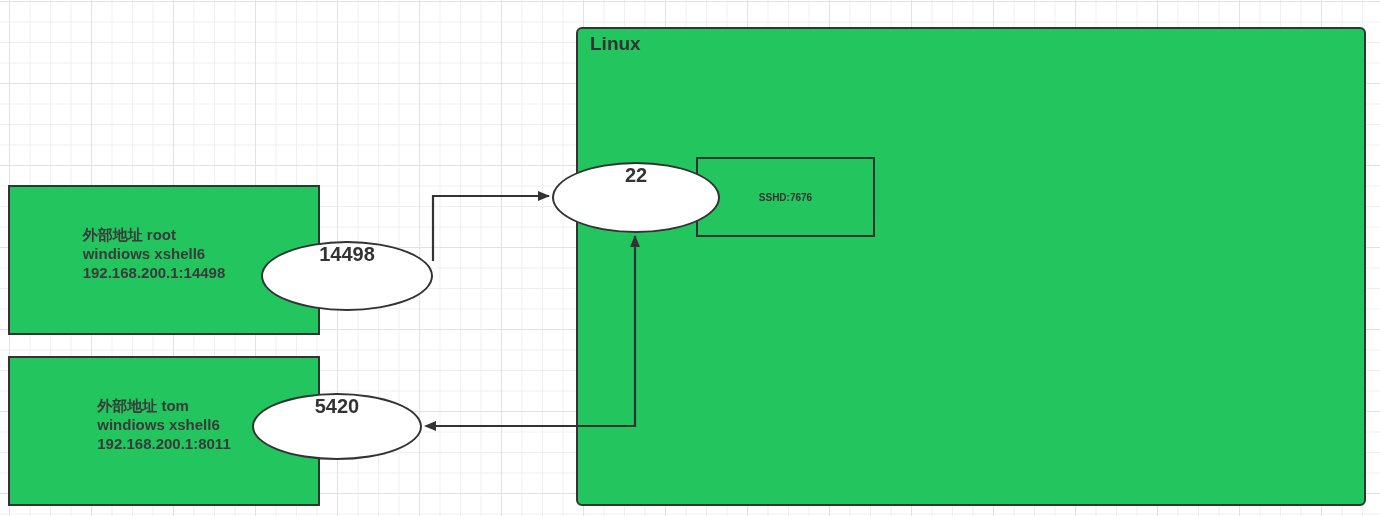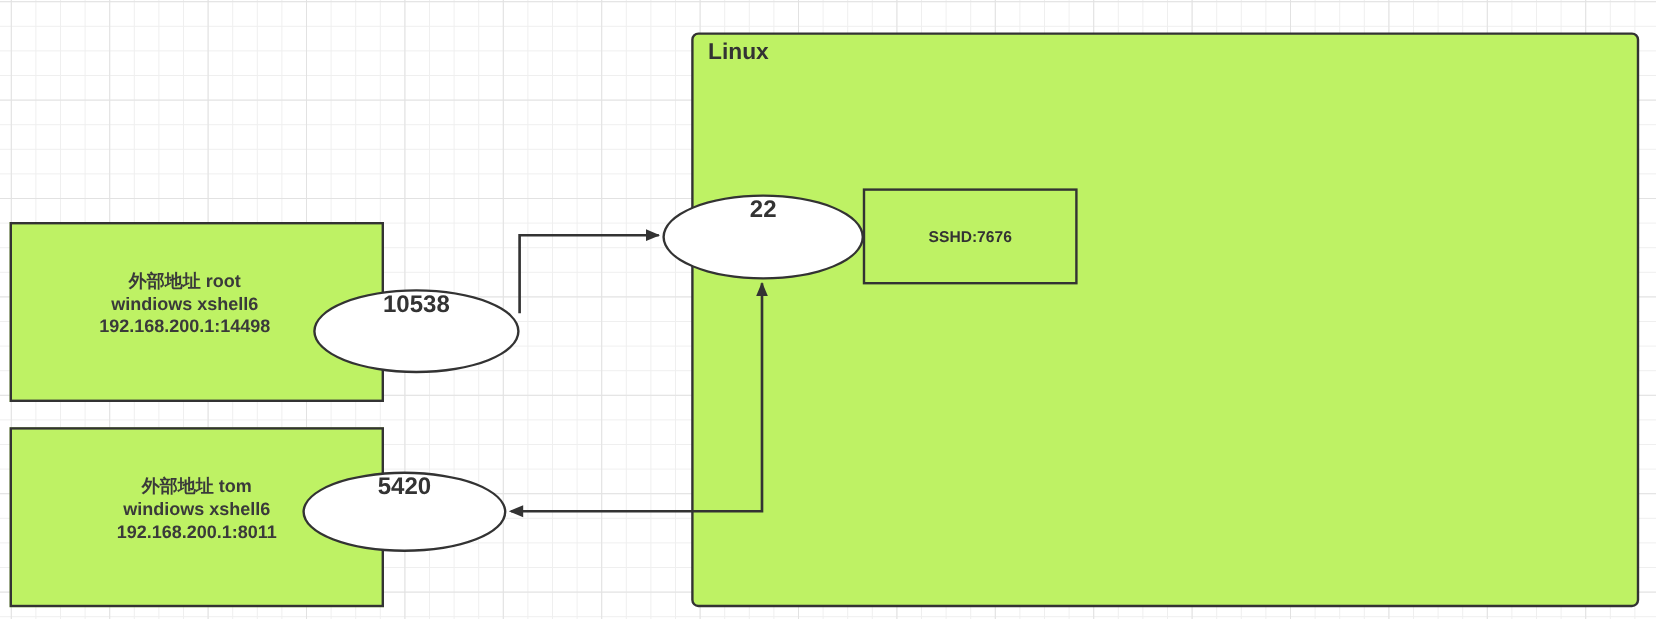--- a/index.html
+++ b/index.html
@@ -11,29 +11,29 @@
       linear-gradient(to bottom, #e2e2e2 1px, transparent 1px),
       linear-gradient(to right, #efefef 1px, transparent 1px),
       linear-gradient(to bottom, #efefef 1px, transparent 1px);
     background-size: 82px 82px, 82px 82px, 20.5px 20.5px, 20.5px 20.5px;
     background-position: 9px 0px, 0px 1px, 9px 0px, 0px 1px;
     font-family: "Liberation Sans", "DejaVu Sans", sans-serif;
     color: #333333;
   }
   svg.connectors { position: absolute; left: 0; top: 0; }
   .box {
-    position: absolute; background: #bef264; border: 2.5px solid #333333; box-sizing: border-box;
+    position: absolute; background: #22c55e; border: 2.5px solid #333333; box-sizing: border-box;
   }
   .client-box { display: flex; flex-direction: column; align-items: center; justify-content: center; font-weight: bold; font-size: 15px; line-height: 19px; color: #3a3a3a; }
-  .client-box .lines { margin-left: -20px; margin-top: -14px; text-align: center; }
+  .client-box .lines { margin-left: -20px; margin-top: -14px; }
   #client-root { left: 8px; top: 185px; width: 312px; height: 150px; }
   #client-tom { left: 8px; top: 356px; width: 312px; height: 150px; padding-left: 20px; }
   #linux-host { left: 576px; top: 27px; width: 790px; height: 479px; border-radius: 6px; }
   .host-label { position: absolute; left: 12px; top: 3px; font-weight: bold; font-size: 19px; line-height: 24px; color: #333333; }
-  #sshd-box { left: 719px; top: 157px; width: 179px; height: 80px; display: flex; align-items: center; justify-content: center; font-weight: bold; font-size: 13px; }
+  #sshd-box { left: 696px; top: 157px; width: 179px; height: 80px; display: flex; align-items: center; justify-content: center; font-weight: bold; font-size: 10px; }
   .port {
     position: absolute; background: #ffffff; border: 2.5px solid #333333; border-radius: 50%;
     box-sizing: border-box; display: flex; align-items: flex-start; justify-content: center;
     font-weight: bold; font-size: 20px; color: #333333;
   }
   #port-22 { left: 552px; top: 162px; width: 168px; height: 71px; }
   #port-14498 { left: 261px; top: 241px; width: 172px; height: 70px; }
   #port-8011 { left: 252px; top: 393px; width: 170px; height: 67px; }
 </style>
 </head>
@@ -72,17 +72,17 @@
   </defs>
   <path d="M433,261 L433,196 L549,196" fill="none" stroke="#333333" stroke-width="2.2" marker-end="url(#arrowhead)"></path>
   <path d="M426,426 L635,426 L635,236" fill="none" stroke="#333333" stroke-width="2.2" marker-start="url(#arrowhead-start)" marker-end="url(#arrowhead)"></path>
   <path d="M424,426 L436,421 L436,431 z" fill="#333333"></path>
 </svg>
 
 <div class="port" id="port-22">
   <span>22</span>
 </div>
 <div class="port" id="port-14498">
-  <span>10538</span>
+  <span>14498</span>
 </div>
 <div class="port" id="port-8011">
   <span>5420</span>
 </div>
 
 </body></html>

